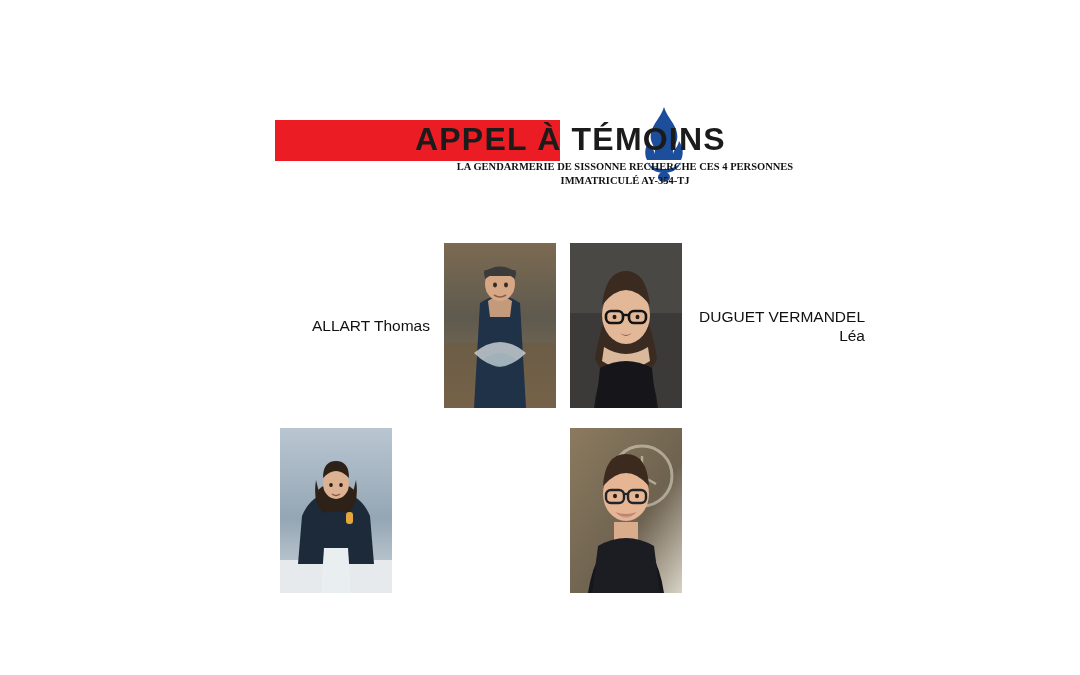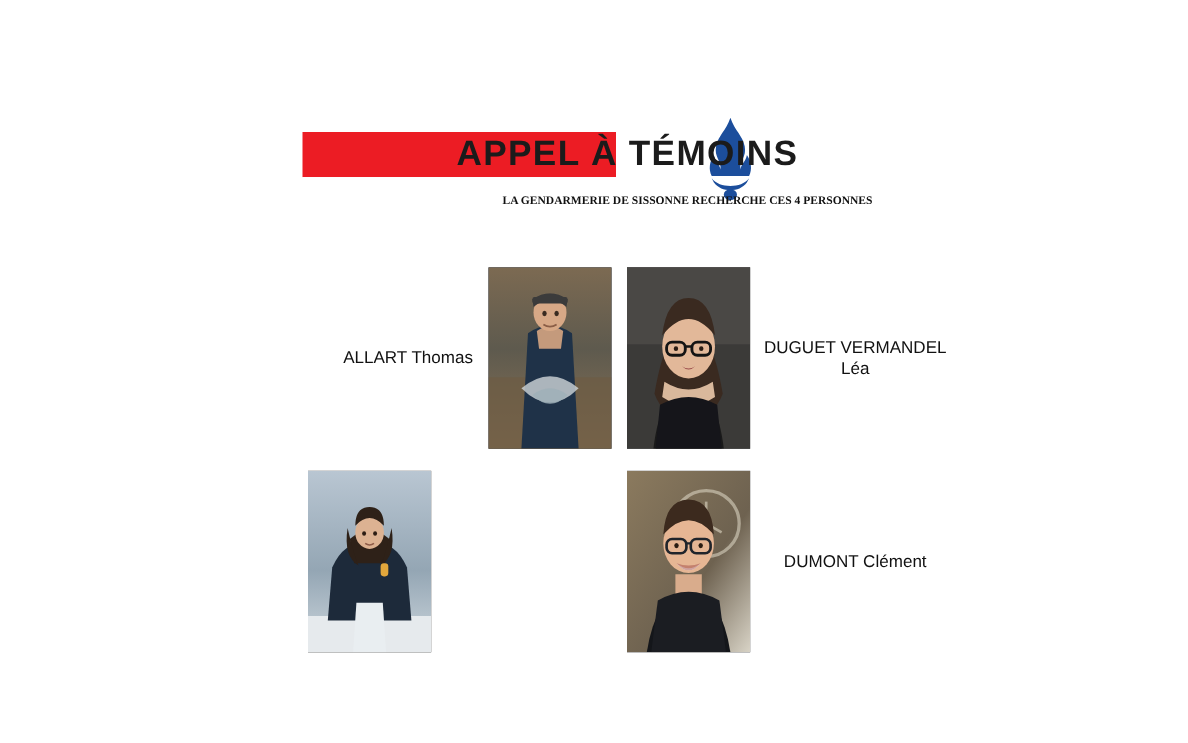--- a/index.html
+++ b/index.html
@@ -72,21 +72,20 @@
     position: absolute;
     left: 140px;
     top: 55px;
     width: 420px;
     text-align: center;
     font-size: 10.5px;
     font-weight: bold;
     line-height: 13.5px;
     color: #111111;
     font-family: "Liberation Serif", serif;
-    margin-top: 16px;
   }
   .gendarmerie-mark {
     position: absolute;
     left: 500px;
     top: 14px;
     width: 90px;
     height: 48px;
   }
   .gm-swoosh {
     position: absolute;
@@ -158,21 +157,21 @@
     flex: none;
   }
   .photo svg { display: block; }
   .label {
     font-size: 15.5px;
     color: #111111;
     line-height: 19px;
     font-family: "Liberation Sans", sans-serif;
   }
   .label.right-al { text-align: right; padding-right: 14px; width: 150px; }
-  .label.left-al { text-align: center; padding-left: 8px; width: 175px; }
+  .label.left-al { text-align: right; padding-left: 8px; width: 175px; }
 
   .cell-1 { left: 0px;   top: 0px;   }
   .cell-2 { left: 290px; top: 0px;   }
   .cell-3 { left: 0px;   top: 185px; }
   .cell-4 { left: 290px; top: 185px; }
 </style>
 </head>
 <body>
 
 <div id="poster">
@@ -189,20 +188,21 @@
           <path d="M14 57 C18 62 24 64 31 64 C38 64 44 62 48 57 L46 61 C42 66 37 68 31 68 C25 68 20 66 16 61 Z"></path>
           <ellipse cx="31" cy="72" rx="6" ry="5"></ellipse>
         </g>
       </svg>
     </div>
 
     <div class="title-appel">APPEL À TÉMOINS</div>
 
     <div class="subtitle">
       <div>LA GENDARMERIE DE SISSONNE RECHERCHE CES 4 PERSONNES</div>
+      <div>IMMATRICULÉ AY-354-TJ</div>
     </div>
 
   </div>
 
   <div class="faint-text"></div>
 
   <div class="grid">
 
     <div class="cell cell-1">
       <div class="label right-al">ALLART Thomas</div>
@@ -301,17 +301,16 @@
           <rect x="36" y="62" width="18" height="13" rx="5" fill="none" stroke="#20242b" stroke-width="2.4"></rect>
           <rect x="58" y="62" width="18" height="13" rx="5" fill="none" stroke="#20242b" stroke-width="2.4"></rect>
           <line x1="54" y1="66" x2="58" y2="66" stroke="#20242b" stroke-width="2.2"></line>
           <ellipse cx="45" cy="68" rx="2" ry="2.3" fill="#2a1c12"></ellipse>
           <ellipse cx="67" cy="68" rx="2" ry="2.3" fill="#2a1c12"></ellipse>
           <path d="M45 84 q11 9 22 0 q-11 13 -22 0 z" fill="#ffffff"></path>
           <path d="M45 84 q11 4 22 0 q-11 13 -22 0 z" fill="#a8564f" opacity="0.55"></path>
           <path d="M28 118 q28 -16 56 0 l6 47 h-68 z" fill="#1b1d22"></path>
         </svg>
       </div>
-      <div class="label left-al">DUMONT Clément</div>
     </div>
 
   </div>
 </div>
 
 </body></html>

